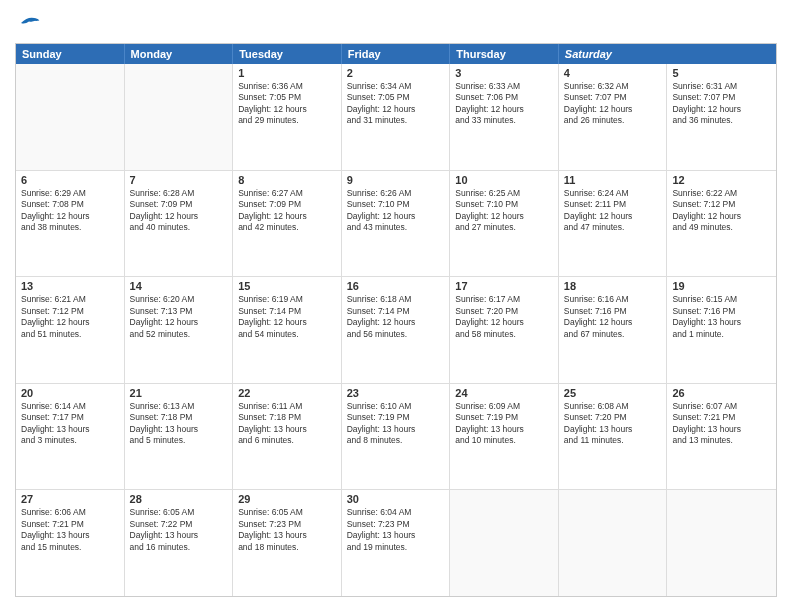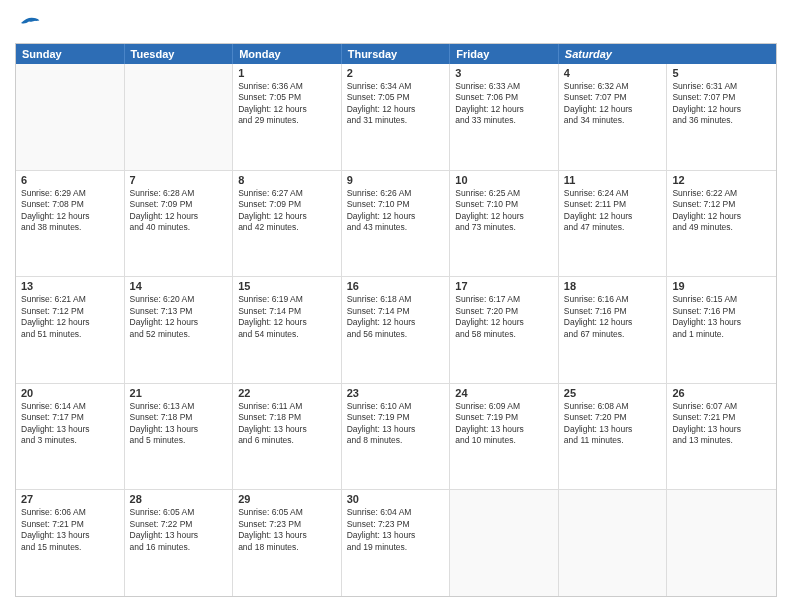--- a/index.html
+++ b/index.html
@@ -126,24 +126,24 @@
     </div>
     <div class="title-block">
       <div class="title-month"></div>
       <div class="title-location"></div>
     </div>
   </div>
 
   <div class="calendar">
     <div class="cal-header" id="cal-header-row">
         <div class="cal-header-cell">Sunday</div>
+        <div class="cal-header-cell">Monday</div>
         <div class="cal-header-cell">Tuesday</div>
-        <div class="cal-header-cell">Monday</div>
+        <div class="cal-header-cell">Friday</div>
         <div class="cal-header-cell">Thursday</div>
-        <div class="cal-header-cell">Friday</div>
         <div class="cal-header-cell">Saturday</div>
       </div>
     <div class="cal-body" id="cal-body">
         <div class="cal-row">
           <div class="cal-cell empty"></div>
           <div class="cal-cell empty"></div>
           <div class="cal-cell">
             <span class="day-num">1</span>
             <span class="cell-line">Sunrise: 6:36 AM</span>
             <span class="cell-line">Sunset: 7:05 PM</span>
@@ -162,21 +162,21 @@
             <span class="cell-line">Sunrise: 6:33 AM</span>
             <span class="cell-line">Sunset: 7:06 PM</span>
             <span class="cell-line">Daylight: 12 hours</span>
             <span class="cell-line">and 33 minutes.</span>
           </div>
           <div class="cal-cell">
             <span class="day-num">4</span>
             <span class="cell-line">Sunrise: 6:32 AM</span>
             <span class="cell-line">Sunset: 7:07 PM</span>
             <span class="cell-line">Daylight: 12 hours</span>
-            <span class="cell-line">and 34 minutes.</span>
+            <span class="cell-line">and 26 minutes.</span>
           </div>
           <div class="cal-cell">
             <span class="day-num">5</span>
             <span class="cell-line">Sunrise: 6:31 AM</span>
             <span class="cell-line">Sunset: 7:07 PM</span>
             <span class="cell-line">Daylight: 12 hours</span>
             <span class="cell-line">and 36 minutes.</span>
           </div>
         </div>
         <div class="cal-row">
@@ -206,21 +206,21 @@
             <span class="cell-line">Sunrise: 6:26 AM</span>
             <span class="cell-line">Sunset: 7:10 PM</span>
             <span class="cell-line">Daylight: 12 hours</span>
             <span class="cell-line">and 43 minutes.</span>
           </div>
           <div class="cal-cell">
             <span class="day-num">10</span>
             <span class="cell-line">Sunrise: 6:25 AM</span>
             <span class="cell-line">Sunset: 7:10 PM</span>
             <span class="cell-line">Daylight: 12 hours</span>
-            <span class="cell-line">and 73 minutes.</span>
+            <span class="cell-line">and 27 minutes.</span>
           </div>
           <div class="cal-cell">
             <span class="day-num">11</span>
             <span class="cell-line">Sunrise: 6:24 AM</span>
             <span class="cell-line">Sunset: 2:11 PM</span>
             <span class="cell-line">Daylight: 12 hours</span>
             <span class="cell-line">and 47 minutes.</span>
           </div>
           <div class="cal-cell">
             <span class="day-num">12</span>

